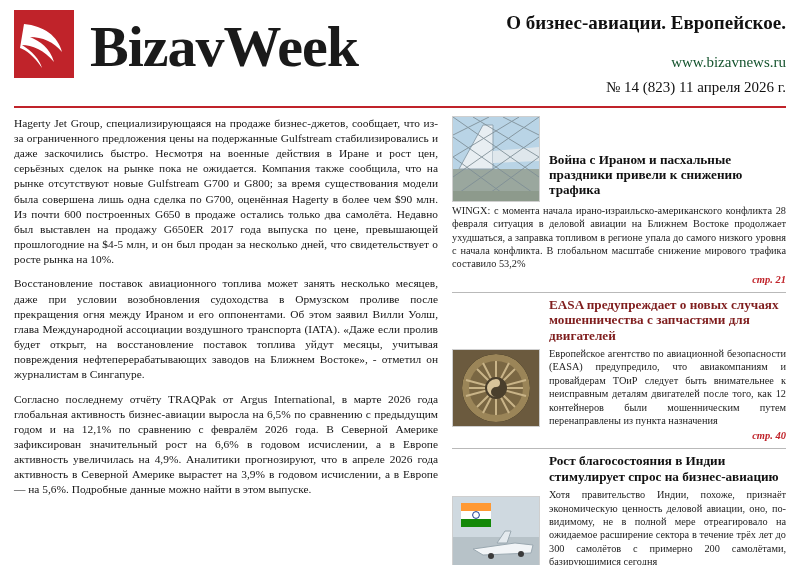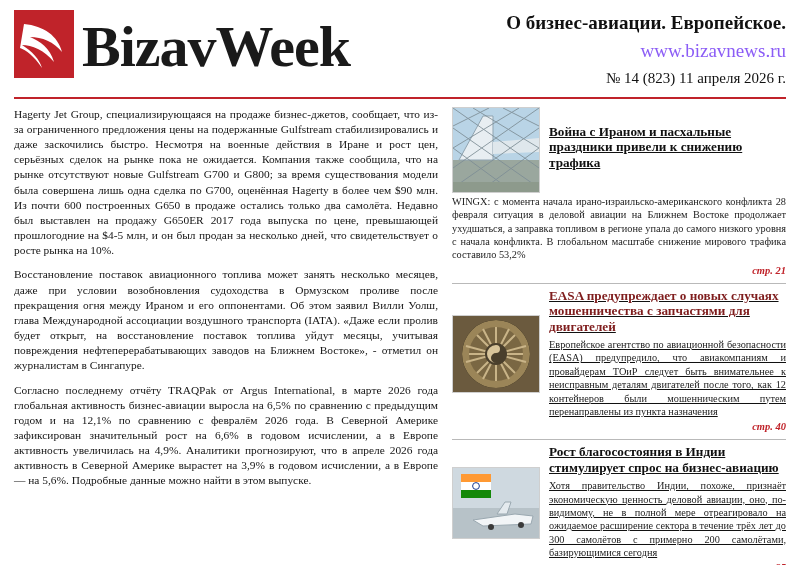--- a/index.html
+++ b/index.html
@@ -25,21 +25,21 @@
   
   .masthead {
     display: flex;
     align-items: flex-start;
     justify-content: space-between;
     padding-bottom: 4px;
   }
   .brand {
     display: flex;
     align-items: center;
-    gap: 8px;
+    gap: 16px;
   }
   .logo {
     width: 60px;
     height: 68px;
     background: #c0232a;
     position: relative;
     flex: none;
   }
   .logo svg { display: block; }
   .brand-name {
@@ -55,23 +55,23 @@
     text-align: right;
     padding-top: 2px;
   }
   .head-tagline {
     font-size: 19px;
     font-weight: bold;
     color: #111111;
     line-height: 1.15;
   }
   .head-site {
-    font-size: 19px;
-    color: #8b5cf6;
-    margin-top: 6px;
+    font-size: 15px;
+    color: #14532d;
+    margin-top: 20px;
   }
   .head-issue {
     font-size: 15px;
     color: #111111;
     margin-top: 8px;
     text-align: right;
   }
   .rule {
     border: 0;
     border-top: 2px solid #c0232a;
@@ -103,22 +103,21 @@
   }
   .col-right {
     width: 334px;
     flex: none;
   }
 
   
   .story {
     display: flex;
     gap: 9px;
-    align-items: center;
-    text-decoration: underline;
+    align-items: flex-end;
   }
   .thumb {
     width: 86px;
     flex: none;
     border: 1px solid #cfcfcf;
     overflow: hidden;
     background: #dfe6ea;
   }
   .thumb svg { display: block; }
   .story-body {

